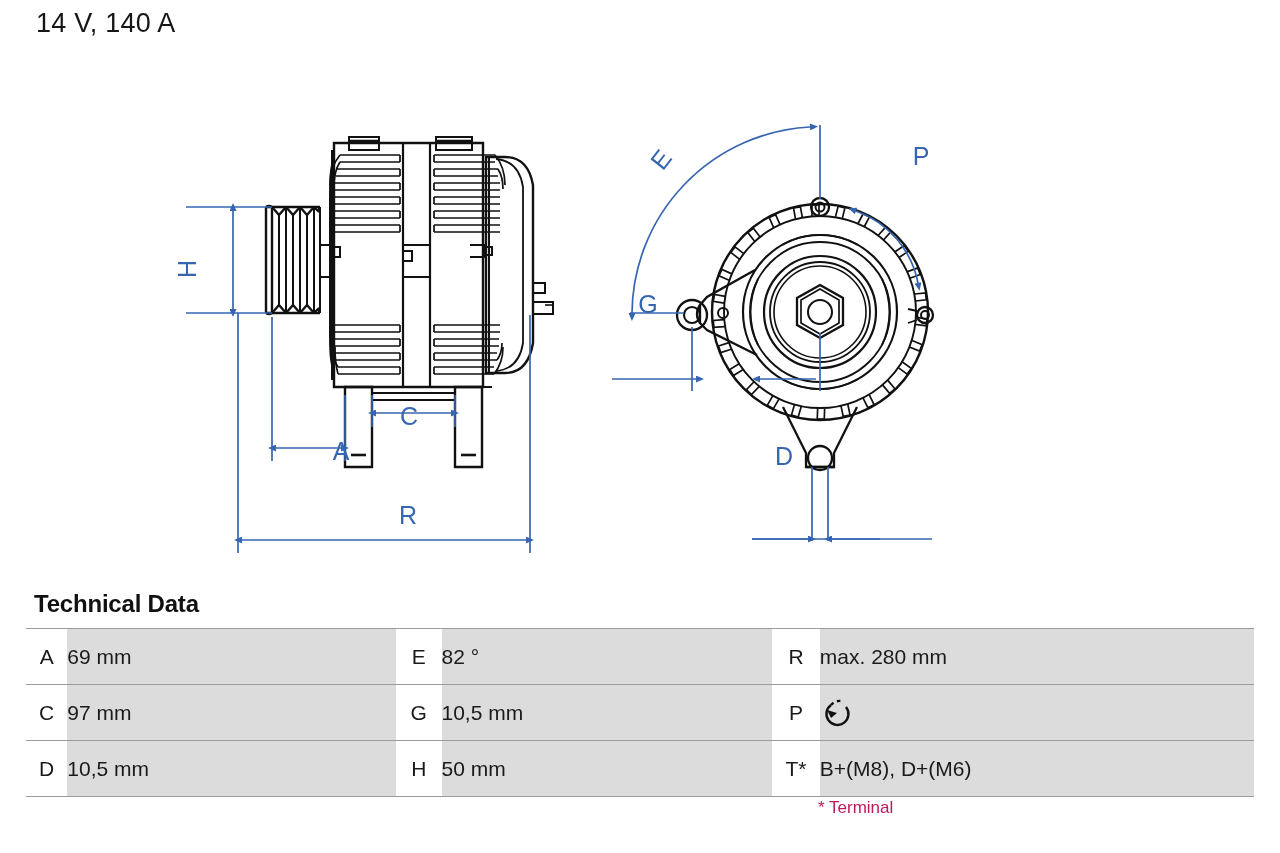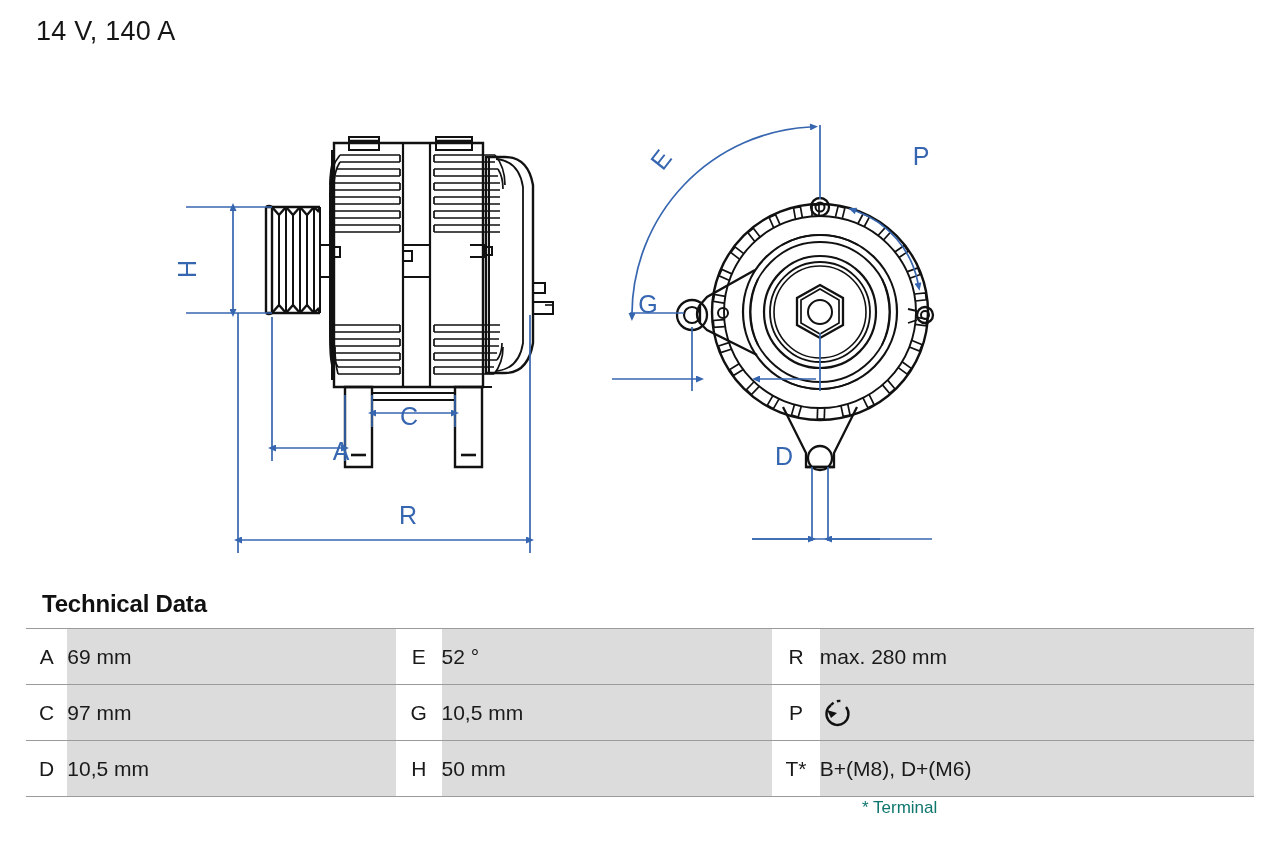--- a/index.html
+++ b/index.html
@@ -18,21 +18,21 @@
   #page {
     position: relative;
     width: 1280px;
     height: 853px;
     background: #ffffff;
   }
   
   #spec-title {
     position: absolute;
     left: 36px;
-    top: 16px;
+    top: 8px;
     font-size: 27px;
     font-weight: 400;
     letter-spacing: 0.2px;
     color: #161616;
     white-space: nowrap;
   }
   
   #drawing-area {
     position: absolute;
     left: 0;
@@ -51,21 +51,20 @@
   }
   #tech-heading {
     position: absolute;
     left: 34px;
     top: 10px;
     font-size: 24px;
     font-weight: bold;
     letter-spacing: -0.2px;
     color: #111111;
     white-space: nowrap;
-    margin-left: 8px;
   }
   #tech-table {
     position: absolute;
     left: 26px;
     top: 48px;
     width: 1228px;
     border-collapse: collapse;
     table-layout: fixed;
   }
   #tech-table td {
@@ -97,23 +96,22 @@
   .col-k2 { width: 44px; }
   .col-v2 { width: 320px; }
   .col-k3 { width: 46px; }
   .col-v3 { width: 420px; }
 
   #footnote {
     position: absolute;
     left: 818px;
     top: 218px;
     font-size: 17px;
-    color: #0f766e;
+    color: #be185d;
     white-space: nowrap;
-    margin-left: 44px;
   }
   .rot-icon-wrap {
     display: inline-block;
     vertical-align: middle;
     line-height: 0;
   }
 </style>
 </head>
 <body>
 
@@ -434,21 +432,21 @@
         <col class="col-k2">
           <col class="col-v2">
         <col class="col-k3">
           <col class="col-v3">
       </colgroup>
       <tbody>
         <tr>
           <td class="key-cell">A</td>
           <td class="val-cell">69 mm</td>
           <td class="key-cell">E</td>
-          <td class="val-cell">52 °</td>
+          <td class="val-cell">82 °</td>
           <td class="key-cell">R</td>
           <td class="val-cell">max. 280 mm</td>
         </tr>
         <tr>
           <td class="key-cell">C</td>
           <td class="val-cell">97 mm</td>
           <td class="key-cell">G</td>
           <td class="val-cell">10,5 mm</td>
           <td class="key-cell">P</td>
           <td class="val-cell">

